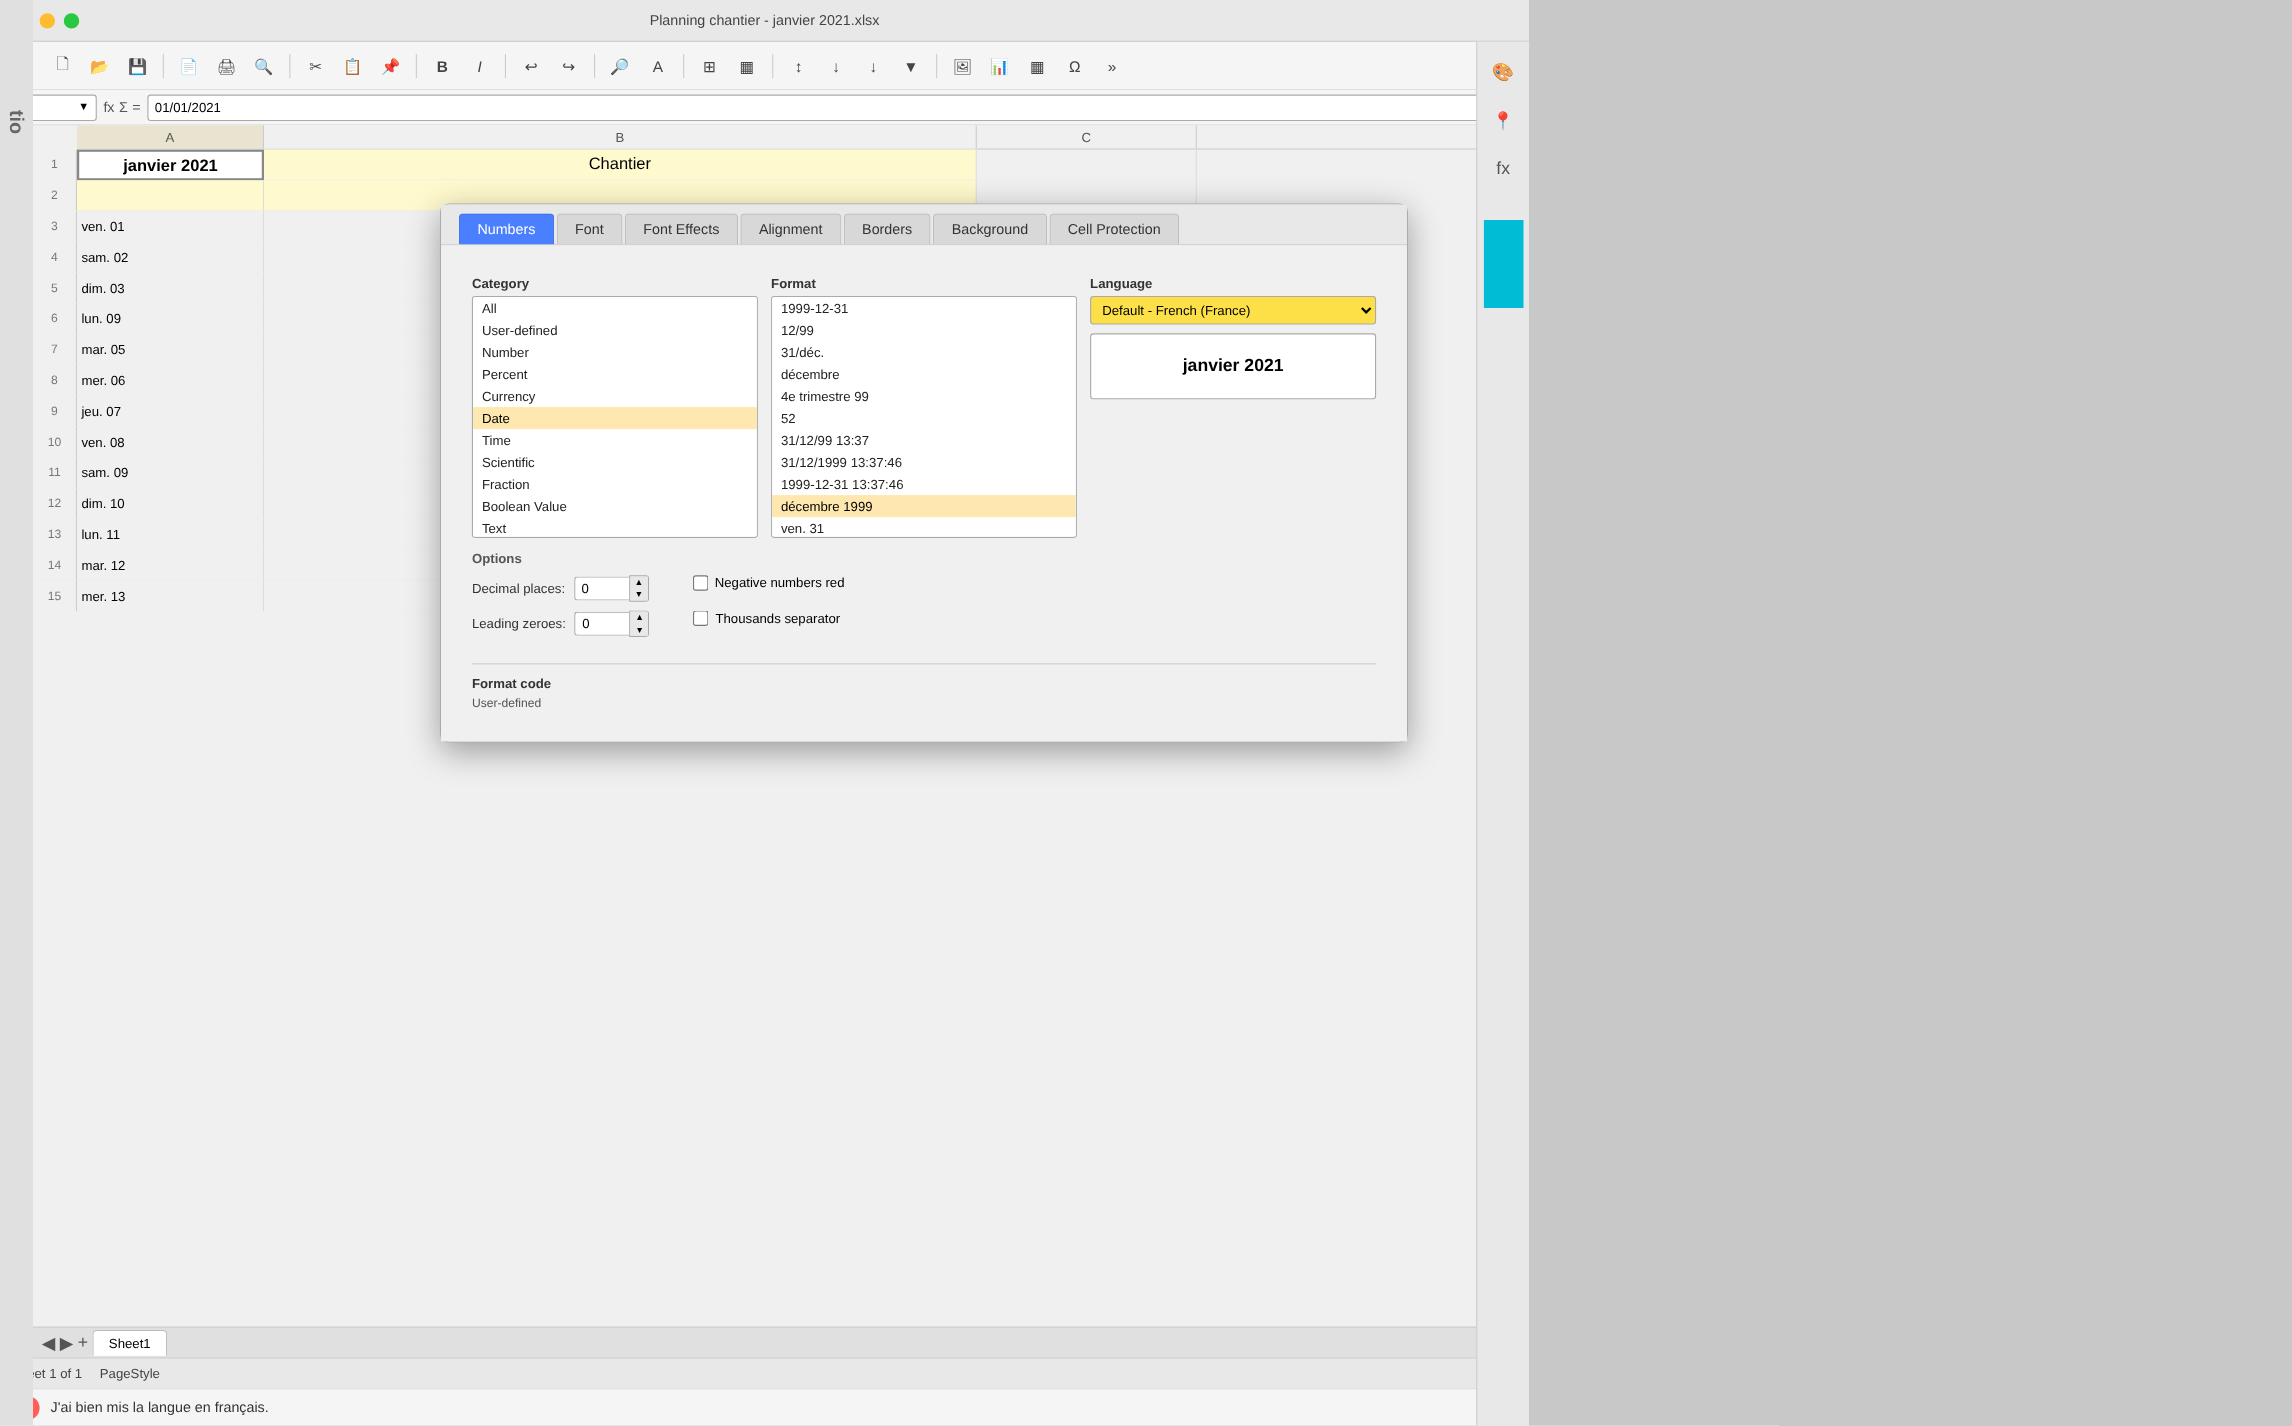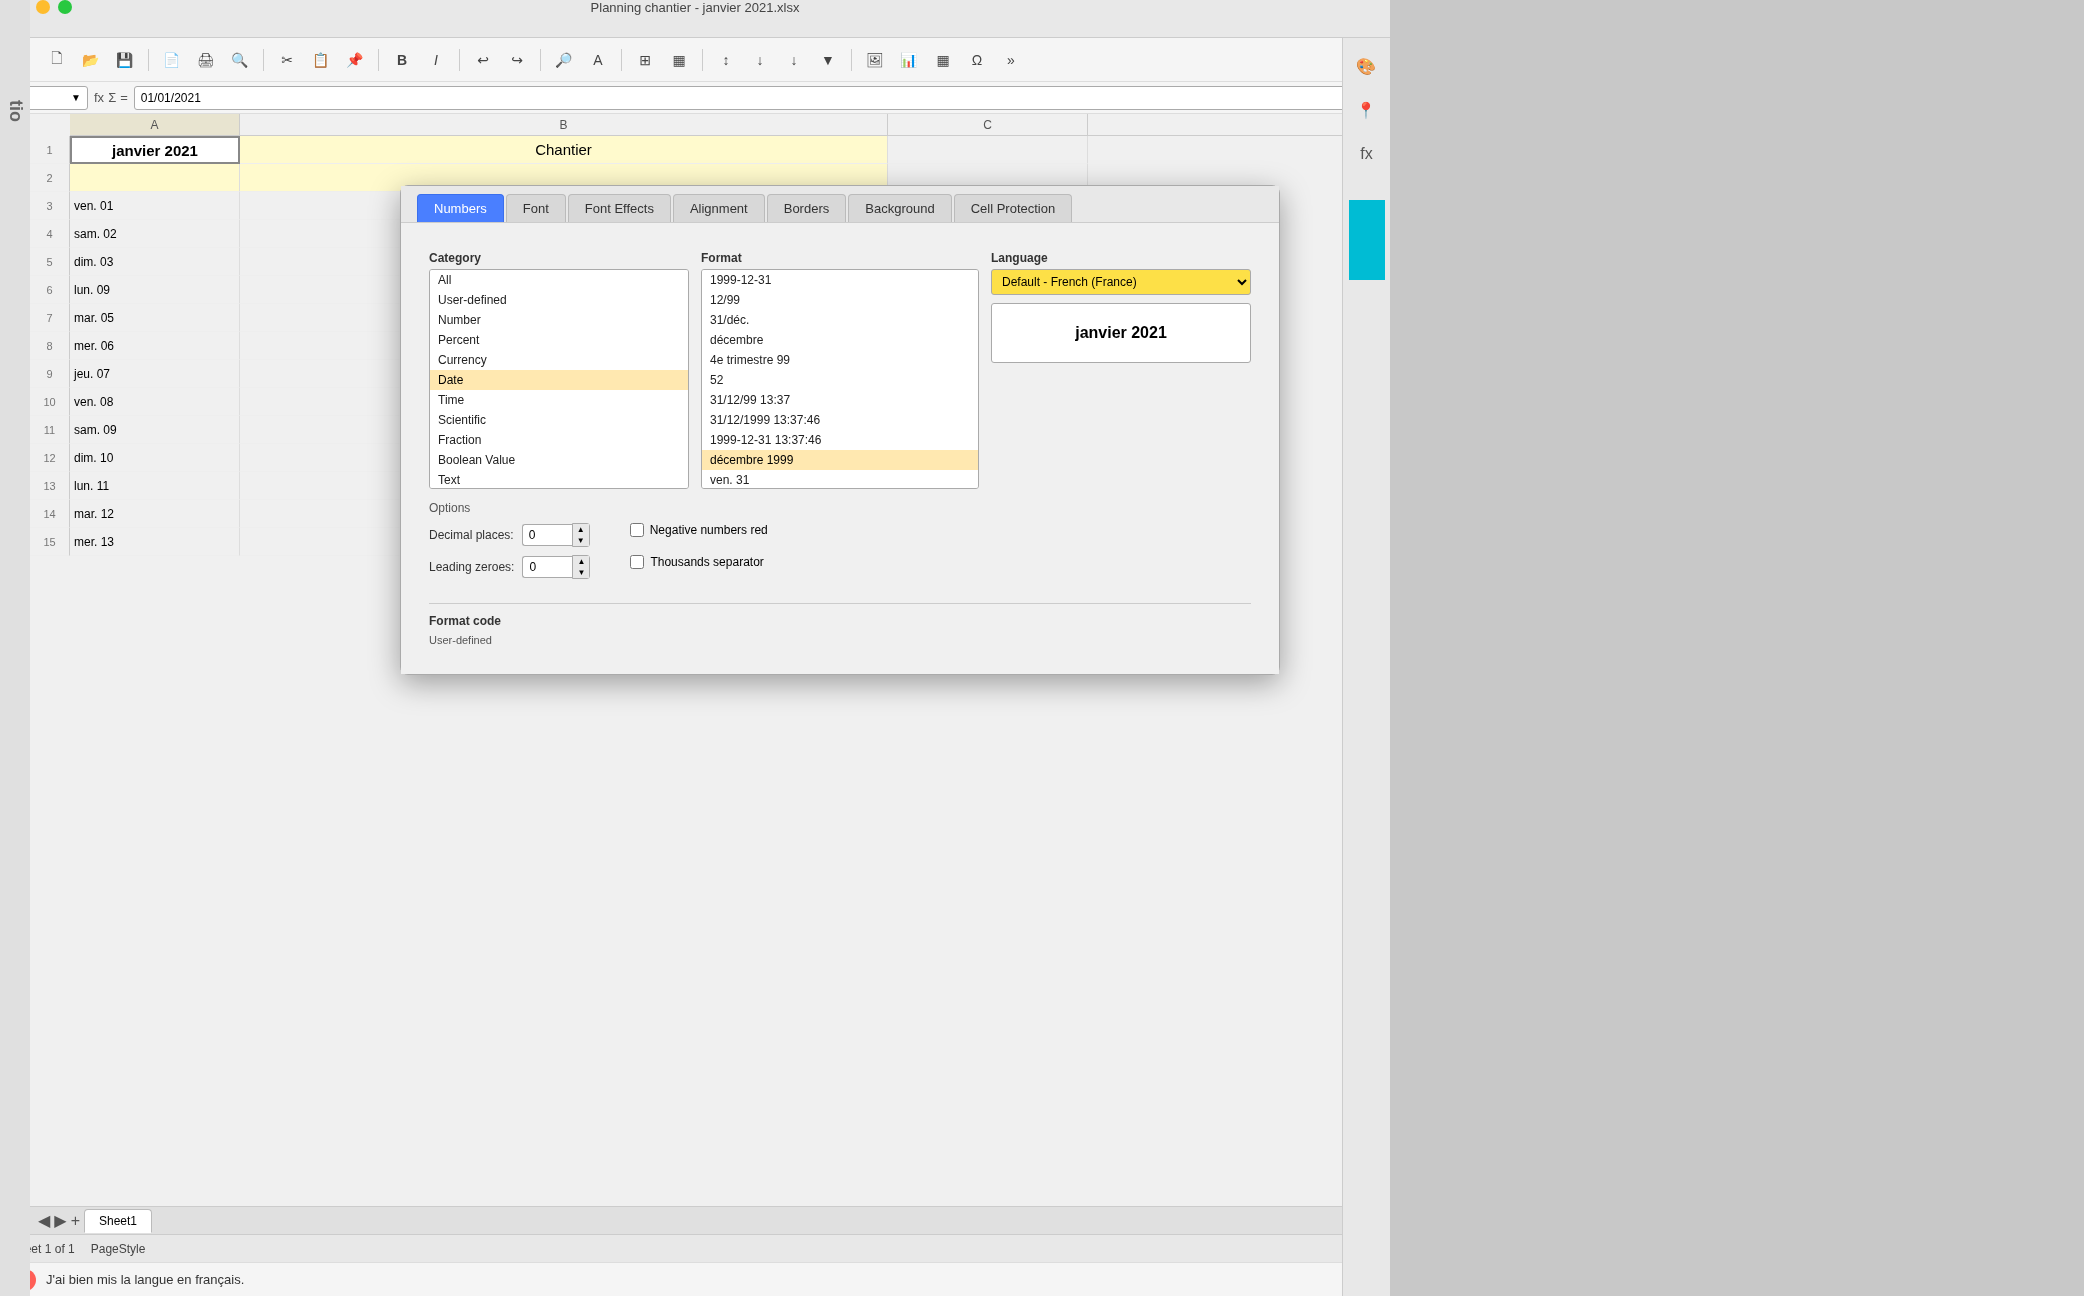--- a/index.html
+++ b/index.html
@@ -21,20 +21,21 @@
       height: 1296px;
       background: #f0f0f0;
     }
 
     
     .title-bar {
       height: 38px;
       background: #e8e8e8;
       border-bottom: 1px solid #ccc;
       display: flex;
+      align-items: center;
       justify-content: center;
       position: relative;
     }
     .title-bar-buttons {
       position: absolute;
       left: 14px;
       display: flex;
       gap: 8px;
     }
     .tb-btn {
@@ -384,21 +385,21 @@
       font-weight: bold;
       margin-top: 8px;
     }
 
     
     .options-section {
       margin-top: 10px;
     }
     .options-title {
       font-size: 12px;
-      font-weight: normal;
+      font-weight: bold;
       color: #555;
       margin-bottom: 8px;
     }
     .options-grid {
       display: flex;
       gap: 40px;
       margin-bottom: 8px;
     }
     .option-row {
       display: flex;

